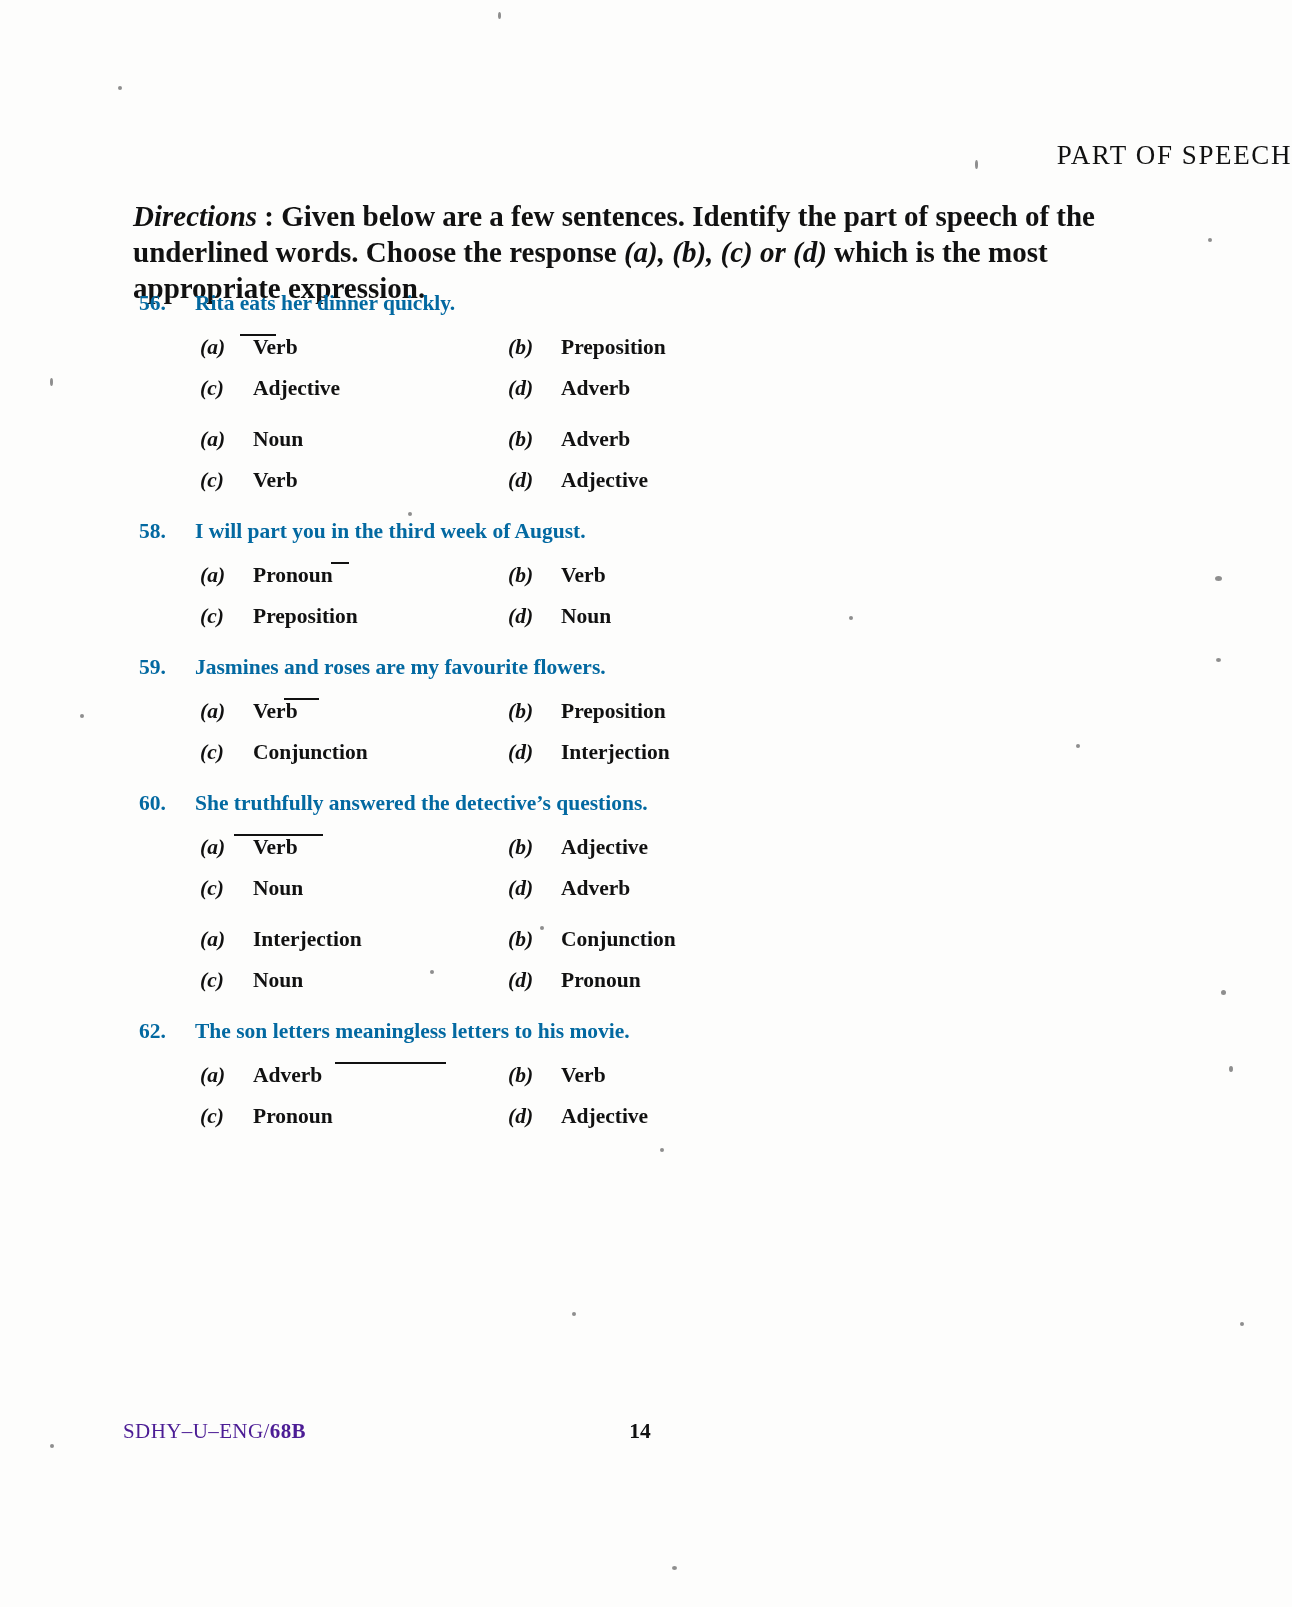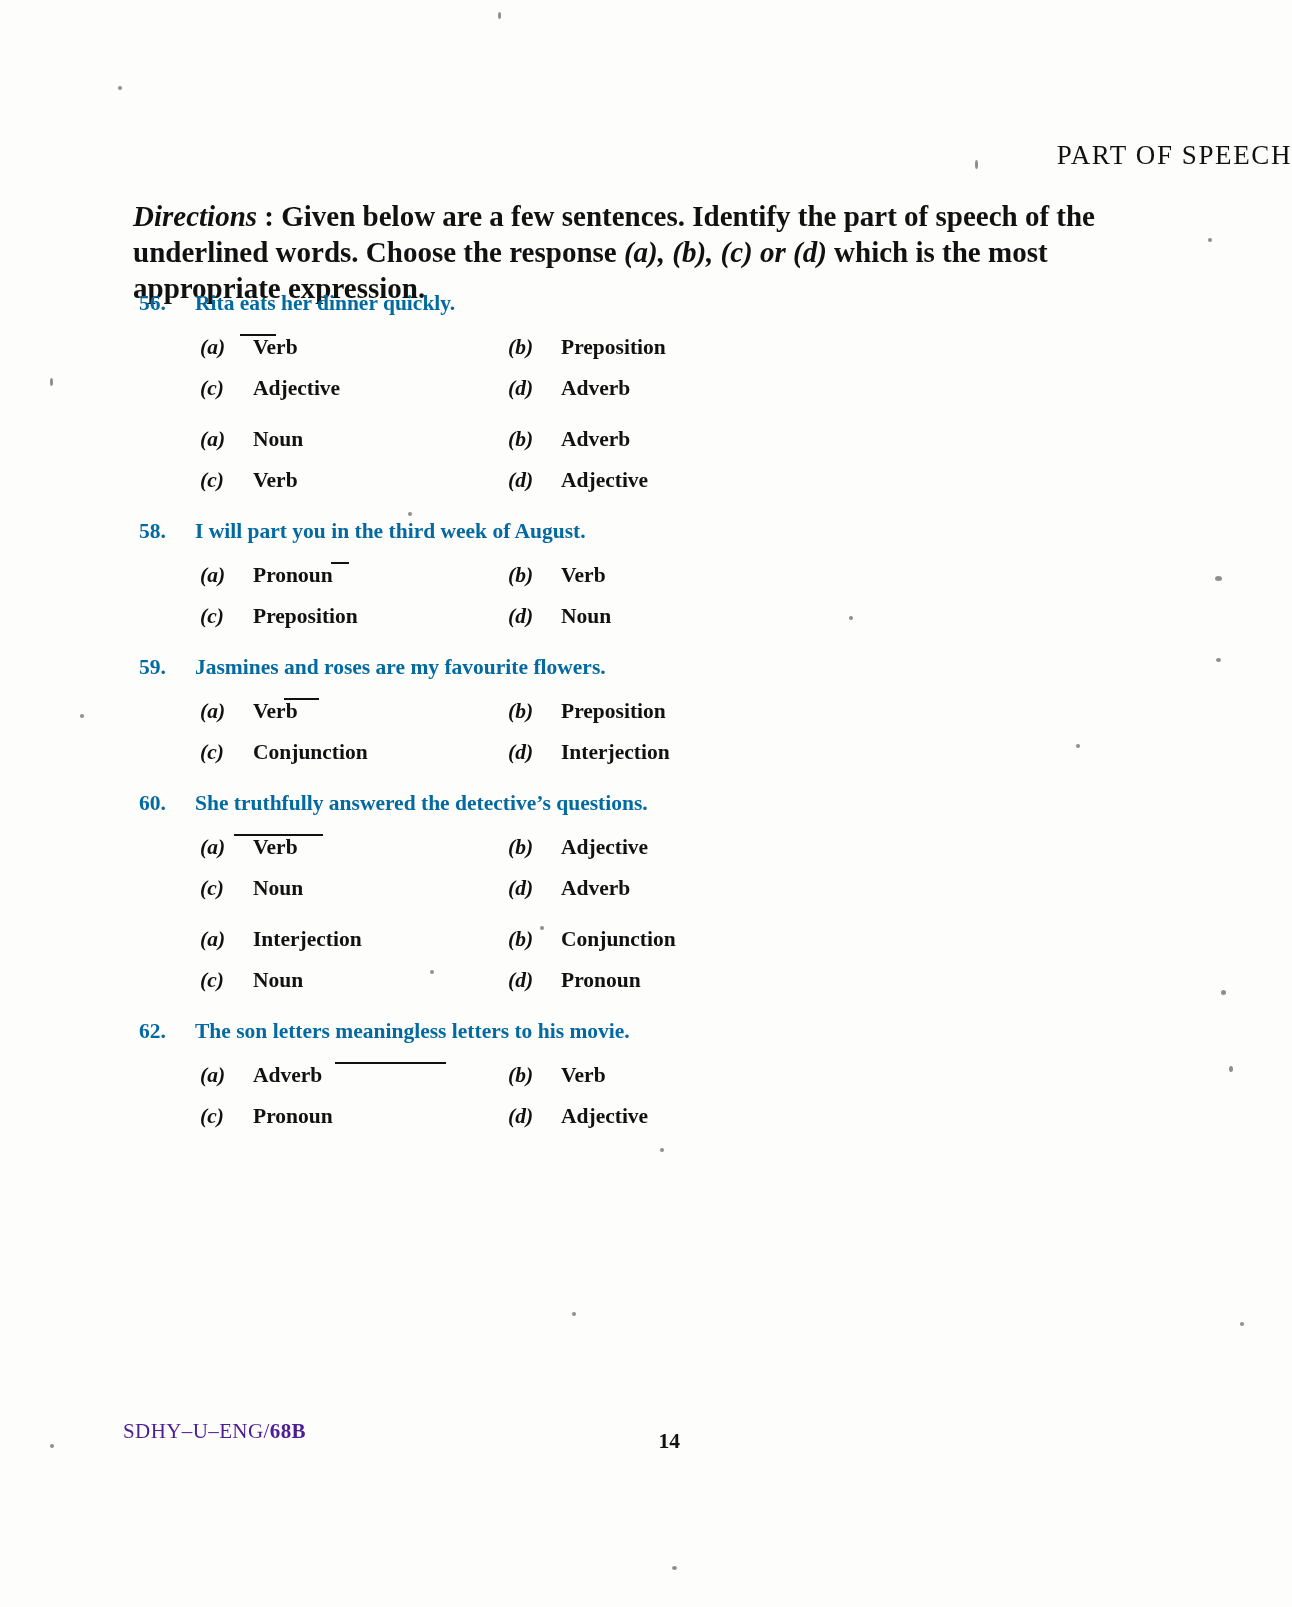--- a/index.html
+++ b/index.html
@@ -131,25 +131,24 @@
     letter-spacing: 0.4px;
     font-weight: 400;
     color: #4c1d95;
   }
   .footer-code b { font-weight: 700; }
   .footer-page {
     position: absolute;
     top: 12px;
     left: 600px;
     width: 80px;
-    text-align: right;
+    text-align: center;
     font-size: 21.5px;
     font-weight: 700;
     color: #111;
-    margin-top: 10px;
   }
 
   
   .speck {
     position: absolute;
     background: #4a4a4a;
     border-radius: 50%;
     opacity: .62;
     pointer-events: none;
   }

